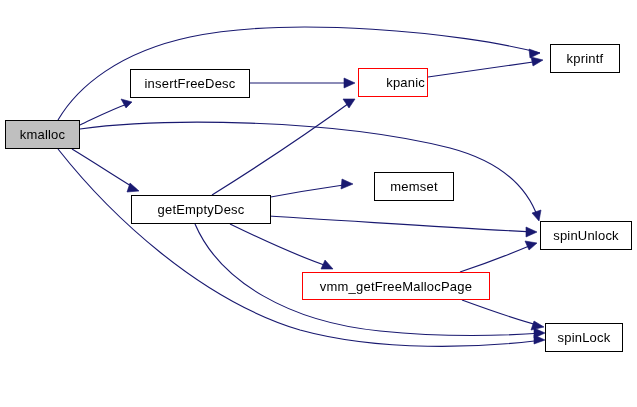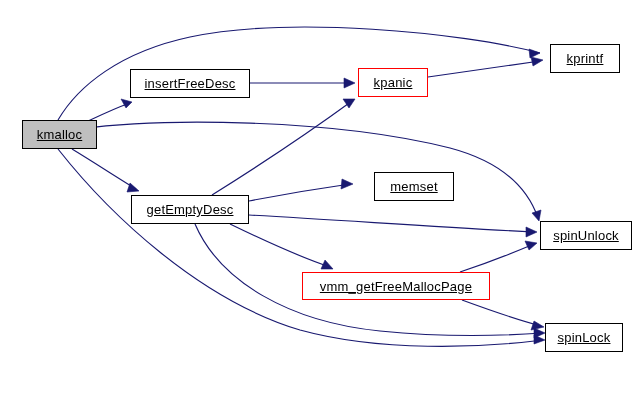--- a/index.html
+++ b/index.html
@@ -53,21 +53,20 @@
     background: #bfbfbf;
     border: 1px solid #000000;
   }
   .node-box.highlight {
     border: 1.5px solid #ff0000;
   }
   .node-label {
     display: block;
     line-height: 1;
     padding: 0 2px;
-    text-decoration: underline;
   }
 </style>
 </head>
 <body>
 
 <div id="graph-canvas">
 
   <svg id="graph-svg" viewBox="0 0 637 407">
 
     <path class="edge-path" d="M 58,120 C 78,86 120,52 190,37 C 290,16 460,32 540,53"></path>
@@ -107,37 +106,37 @@
     <polygon class="arrow-head" points="545,333 534,328 534,338"></polygon>
 
     <path class="edge-path" d="M 460,272 C 490,262 515,252 534,244"></path>
     <polygon class="arrow-head" points="537,243 525,241 529,250"></polygon>
 
     <path class="edge-path" d="M 462,300 C 492,311 518,320 541,326"></path>
     <polygon class="arrow-head" points="544,327 534,321 531,330"></polygon>
 
   </svg>
 
-  <div class="node-box focus" style="left:5px; top:120px; width:75px; height:29px;margin-left:17px;">
+  <div class="node-box focus" style="left:5px; top:120px; width:75px; height:29px;">
     <span class="node-label">kmalloc</span>
   </div>
 
   <div class="node-box" style="left:130px; top:69px; width:120px; height:29px;">
     <span class="node-label">insertFreeDesc</span>
   </div>
 
-  <div class="node-box highlight" style="left:358px; top:68px; width:70px; height:29px;">
+  <div class="node-box highlight" style="left:358px; top:68px; width:70px; height:29px;justify-content:flex-end;">
     <span class="node-label">kpanic</span>
   </div>
 
   <div class="node-box" style="left:550px; top:44px; width:70px; height:29px;">
     <span class="node-label">kprintf</span>
   </div>
 
-  <div class="node-box" style="left:131px; top:195px; width:118px; height:29px;">
+  <div class="node-box" style="left:131px; top:195px; width:140px; height:29px;">
     <span class="node-label">getEmptyDesc</span>
   </div>
 
   <div class="node-box" style="left:354px; top:172px; width:80px; height:29px;margin-left:20px;">
     <span class="node-label">memset</span>
   </div>
 
   <div class="node-box" style="left:540px; top:221px; width:92px; height:29px;">
     <span class="node-label">spinUnlock</span>
   </div>

